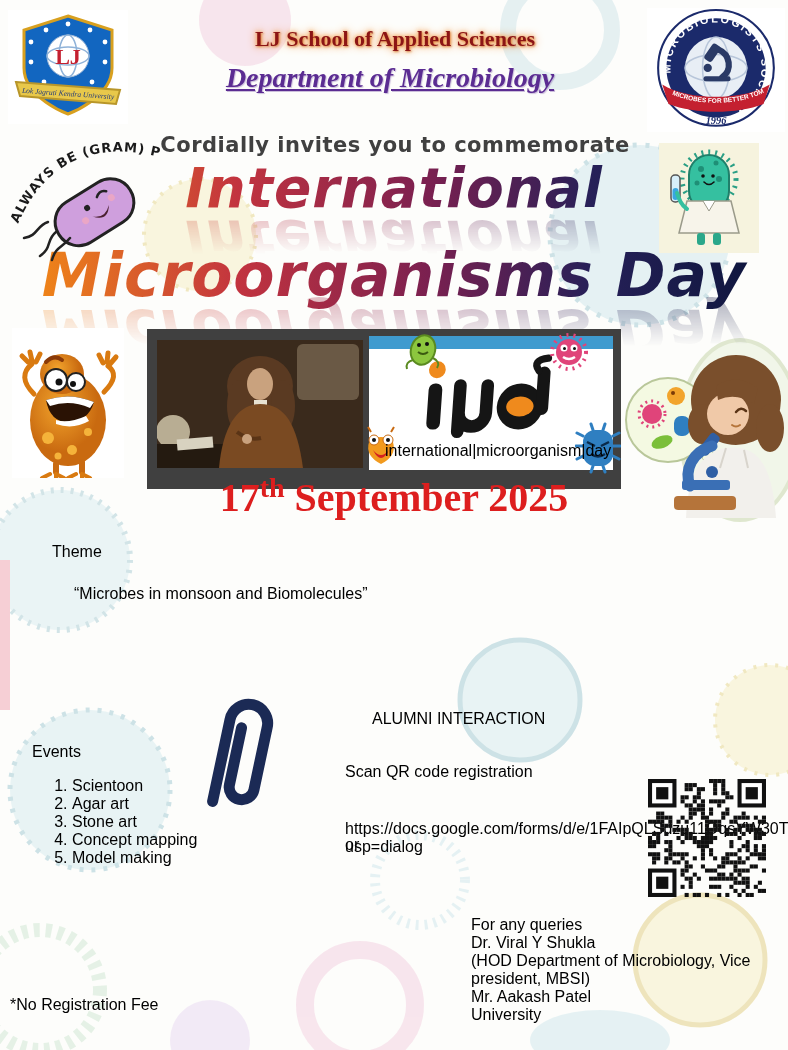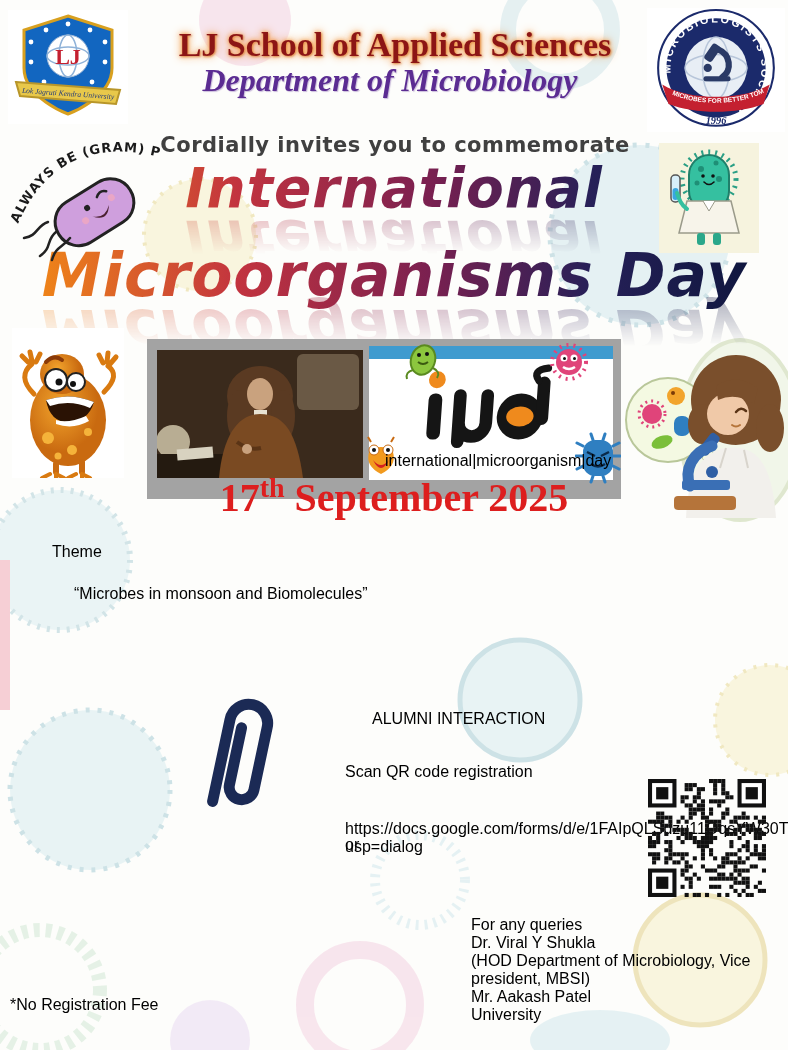--- a/index.html
+++ b/index.html
@@ -2,24 +2,24 @@
 <html><head>
 <meta charset="utf-8">
 <style>
   html,body{margin:0;padding:0;}
   body{width:788px;height:1050px;position:relative;overflow:hidden;background:#fdfdfb;
        font-family:"Liberation Sans",sans-serif;}
   .abs{position:absolute;}
   .card{background:#fff;}
 
   
-  .school-title{font-family:"Liberation Serif",serif;font-weight:bold;font-size:34px;color:#8c1515;
+  .school-title{font-family:"Liberation Serif",serif;font-weight:bold;font-size:22px;color:#8c1515;
     text-align:center;text-shadow:0 0 10px rgba(244,150,60,.95),0 0 4px rgba(244,150,60,.9),1px 1px 2px rgba(180,80,20,.6);}
-  .dept-title{font-family:"Liberation Serif",serif;font-weight:bold;font-style:italic;font-size:32px;
-    color:#5b2c92;text-align:center;text-shadow:1px 1px 1px rgba(90,44,146,.3);}
+  .dept-title{font-family:"Liberation Serif",serif;font-weight:bold;font-style:italic;font-size:28px;
+    color:#5b2c92;text-align:center;text-shadow:1px 1px 1px rgba(90,44,146,.3);text-decoration:underline;}
   .invite{font-family:"DejaVu Sans",sans-serif;font-weight:bold;font-size:21px;color:#404040;text-align:center;letter-spacing:.5px;}
 
   
   .headline{font-family:"DejaVu Sans",sans-serif;font-weight:bold;font-style:italic;text-align:center;letter-spacing:1px;
     background:linear-gradient(90deg,#ef8418 0%,#c2333f 28%,#7a2050 55%,#262058 78%,#10173f 100%);
     -webkit-background-clip:text;background-clip:text;color:transparent;white-space:nowrap;}
   .reflect{transform:scaleY(-1);opacity:.3;
     -webkit-mask-image:linear-gradient(0deg,#000 8%,transparent 72%);mask-image:linear-gradient(0deg,#000 8%,transparent 72%);}
 
   .date-line{font-family:"Liberation Serif",serif;font-size:40px;color:#dd1e1e;text-align:center;font-weight:bold;}
@@ -224,21 +224,21 @@
       <path d="M44 136 v8"></path>
         <path d="M70 134 v10"></path>
     </g>
     <g stroke="#d97a10" stroke-width="4" stroke-linecap="round" fill="none">
       <path d="M38 146 l-8 4 M44 146 l0 6 M44 146 l8 4"></path>
       <path d="M64 146 l-8 4 M70 146 l0 6 M70 146 l8 4"></path>
     </g>
   </svg>
 </div>
 
-<div class="abs" style="left:147px;top:339px;width:474px;height:160px;background:#a3a3a3;z-index:2;">
+<div class="abs" style="left:147px;top:329px;width:474px;height:160px;background:#404040;z-index:2;">
   <svg class="abs" width="206" height="128" viewBox="0 0 206 128" style="left:10px;top:11px;">
     <rect width="206" height="128" fill="#3a2a1c"></rect>
     <rect x="140" y="4" width="62" height="56" rx="6" fill="#8a7a60" opacity=".6"></rect>
     <circle cx="16" cy="92" r="17" fill="#cfc4a8" opacity=".85"></circle>
     <rect x="0" y="104" width="96" height="24" fill="#241a10"></rect>
     <rect x="20" y="98" width="36" height="11" fill="#d8d2c0" transform="rotate(-5 38 103)"></rect>
     <ellipse cx="103" cy="46" rx="33" ry="30" fill="#5a3a22"></ellipse>
     <ellipse cx="82" cy="66" rx="12" ry="26" fill="#5a3a22"></ellipse>
     <ellipse cx="126" cy="66" rx="12" ry="26" fill="#5a3a22"></ellipse>
     <ellipse cx="103" cy="44" rx="13" ry="16" fill="#c9a27e"></ellipse>
@@ -336,20 +336,30 @@
 
 <div class="abs theme-box" style="left:52px;top:535px;width:684px;height:162px;z-index:1;">
   <div class="abs theme-label" style="left:0;top:8px;width:684px;">Theme</div>
   <div class="abs theme-quote" style="left:22px;top:50px;width:640px;">“Microbes in monsoon and Biomolecules”</div>
 </div>
 
 <div class="abs banner" style="left:372px;top:710px;width:388px;height:38px;z-index:2;">ALUMNI INTERACTION</div>
 
 <div class="abs" style="left:10px;top:688px;width:355px;height:335px;z-index:3;">
   <div class="abs note-orange" style="left:78px;top:22px;width:255px;height:255px;transform:rotate(18deg);"></div>
+  <div class="abs note-blue" style="left:22px;top:55px;width:275px;height:242px;">
+    <div class="events-title">Events</div>
+    <ol class="events-list">
+      <li>Scientoon</li>
+      <li>Agar art</li>
+      <li>Stone art</li>
+      <li>Concept mapping</li>
+      <li>Model making</li>
+    </ol>
+  </div>
   <svg class="abs" width="95" height="150" viewBox="0 0 95 150" style="left:182px;top:-4px;">
     <g transform="rotate(12 47 75)">
       <path d="M30 122 V38 a19 19 0 0 1 38 0 v64 a12.5 12.5 0 0 1 -25 0 V44" fill="none" stroke="#1b2a55" stroke-width="11" stroke-linecap="round"></path>
     </g>
   </svg>
 </div>
 
 <div class="abs reg-head" style="left:345px;top:763px;width:310px;z-index:2;">Scan QR code registration</div>
 <div class="abs reg-or" style="left:345px;top:792px;width:260px;z-index:2;margin-top:44px;">or</div>
 <div class="abs reg-link" style="left:345px;top:820px;width:318px;z-index:2;">https://docs.google.com/forms/d/e/1FAIpQLSdzu11OqsYW30Tjga6bxkWwzvX0BLre3hifz30_sttASRRYQg/viewform?usp=dialog</div>

